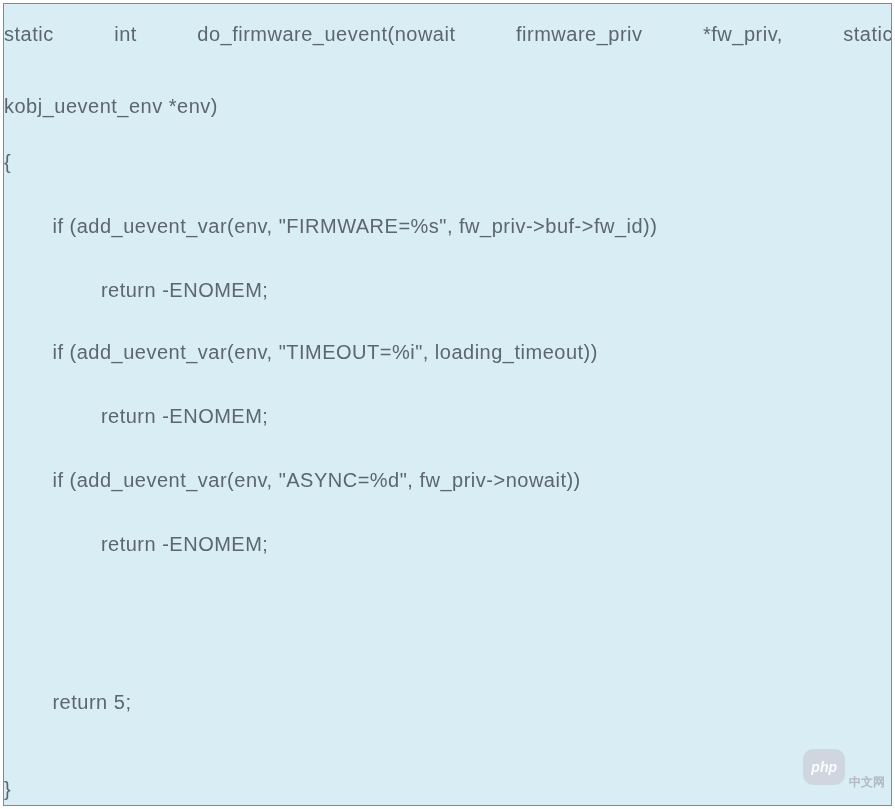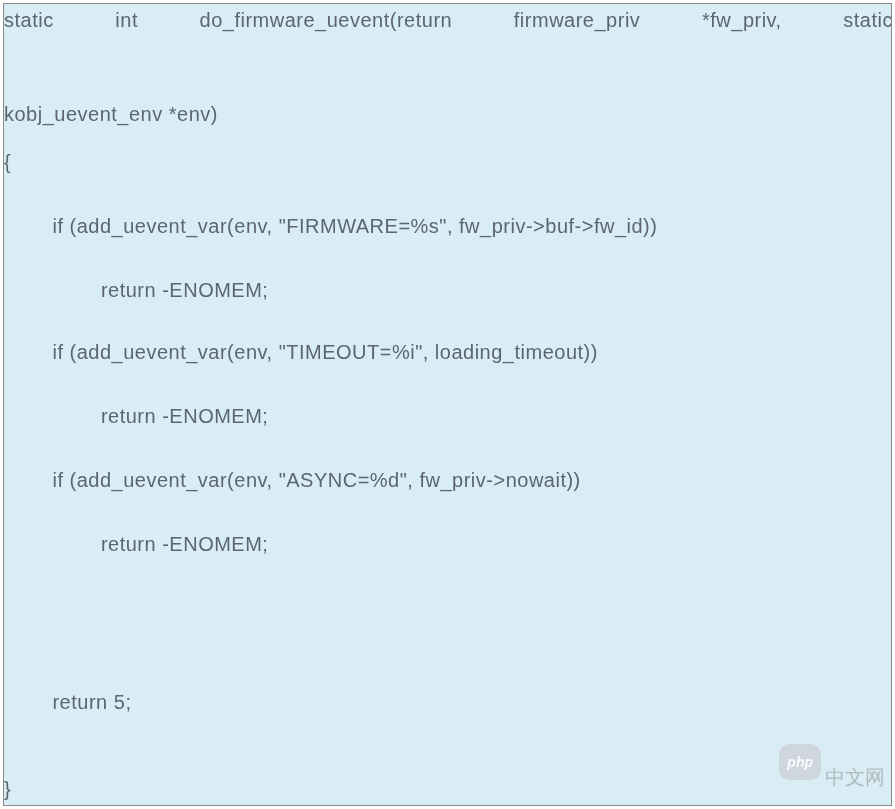--- a/index.html
+++ b/index.html
@@ -56,44 +56,44 @@
     font-weight: 700;
     font-style: italic;
     font-size: 14px;
     padding: 10px 8px;
     border-radius: 10px;
     font-family: Arial, sans-serif;
     letter-spacing: 0px;
   }
   .cn-text {
     color: #a9b1b8;
-    font-size: 20px;
-    font-weight: 400;
+    font-size: 12px;
+    font-weight: 700;
     margin-left: 4px;
     font-family: "Microsoft YaHei", "SimHei", Arial, sans-serif;
     letter-spacing: 0px;
     margin-top: 32px;
   }
 </style>
 </head>
 <body>
 
 <div class="code-box">
   <div class="code-content">
 
-    <div class="sig-line1 row" style="top:6px;gap:28px;">
+    <div class="sig-line1 row" style="top:20px;gap:28px;">
       <span>static</span>
       <span>int</span>
-      <span>do_firmware_uevent(return</span>
+      <span>do_firmware_uevent(nowait</span>
       <span>firmware_priv</span>
       <span>*fw_priv,</span>
       <span>static</span>
     </div>
 
-    <div class="row" style="top:100px;">kobj_uevent_env *env)</div>
+    <div class="row" style="top:92px;">kobj_uevent_env *env)</div>
 
     <div class="row" style="top:148px;">{</div>
 
     <div class="row" style="top:212px;">        if (add_uevent_var(env, "FIRMWARE=%s", fw_priv-&gt;buf-&gt;fw_id))</div>
     <div class="row" style="top:276px;">                return -ENOMEM;</div>
     <div class="row" style="top:338px;">        if (add_uevent_var(env, "TIMEOUT=%i", loading_timeout))</div>
     <div class="row" style="top:402px;">                return -ENOMEM;</div>
     <div class="row" style="top:466px;">        if (add_uevent_var(env, "ASYNC=%d", fw_priv-&gt;nowait))</div>
     <div class="row" style="top:530px;">                return -ENOMEM;</div>
 

